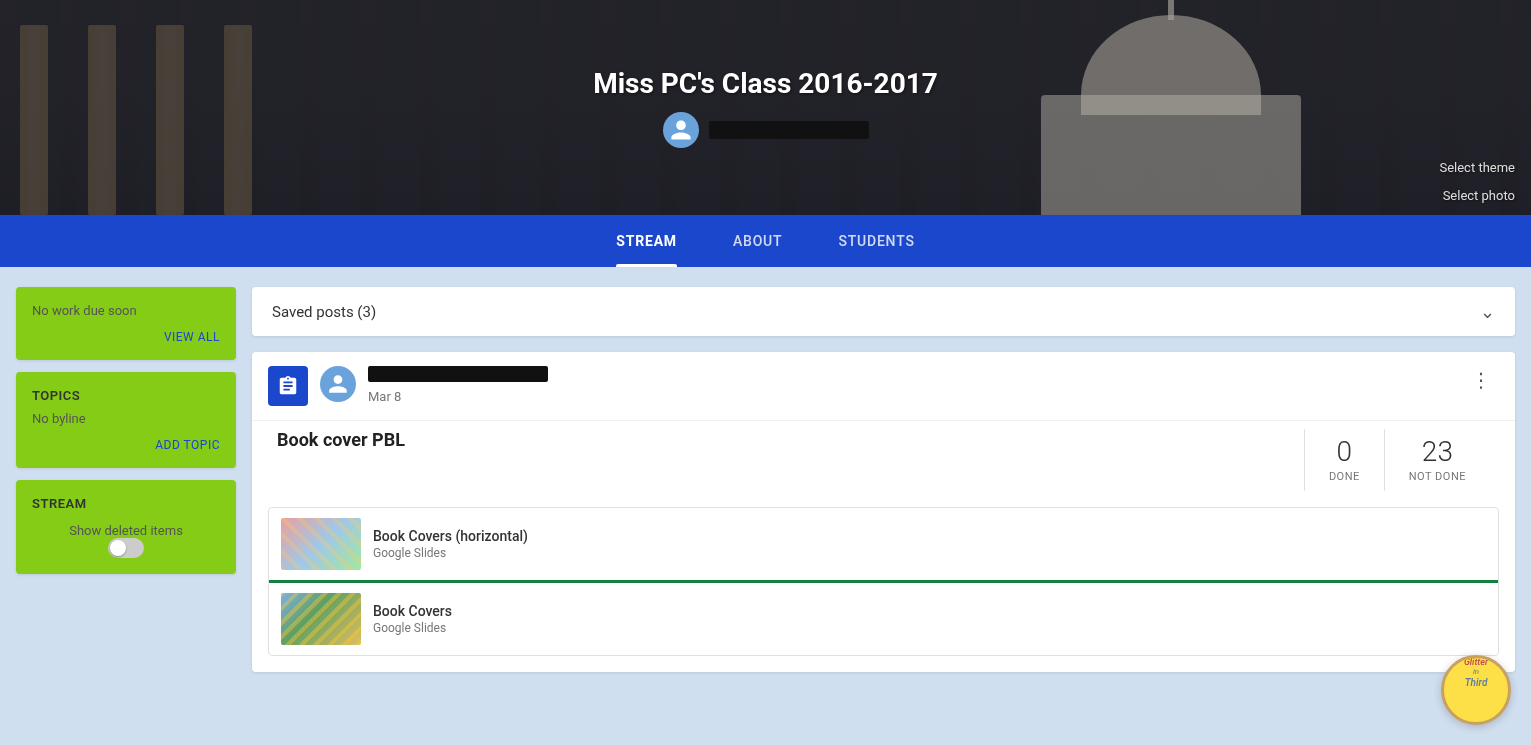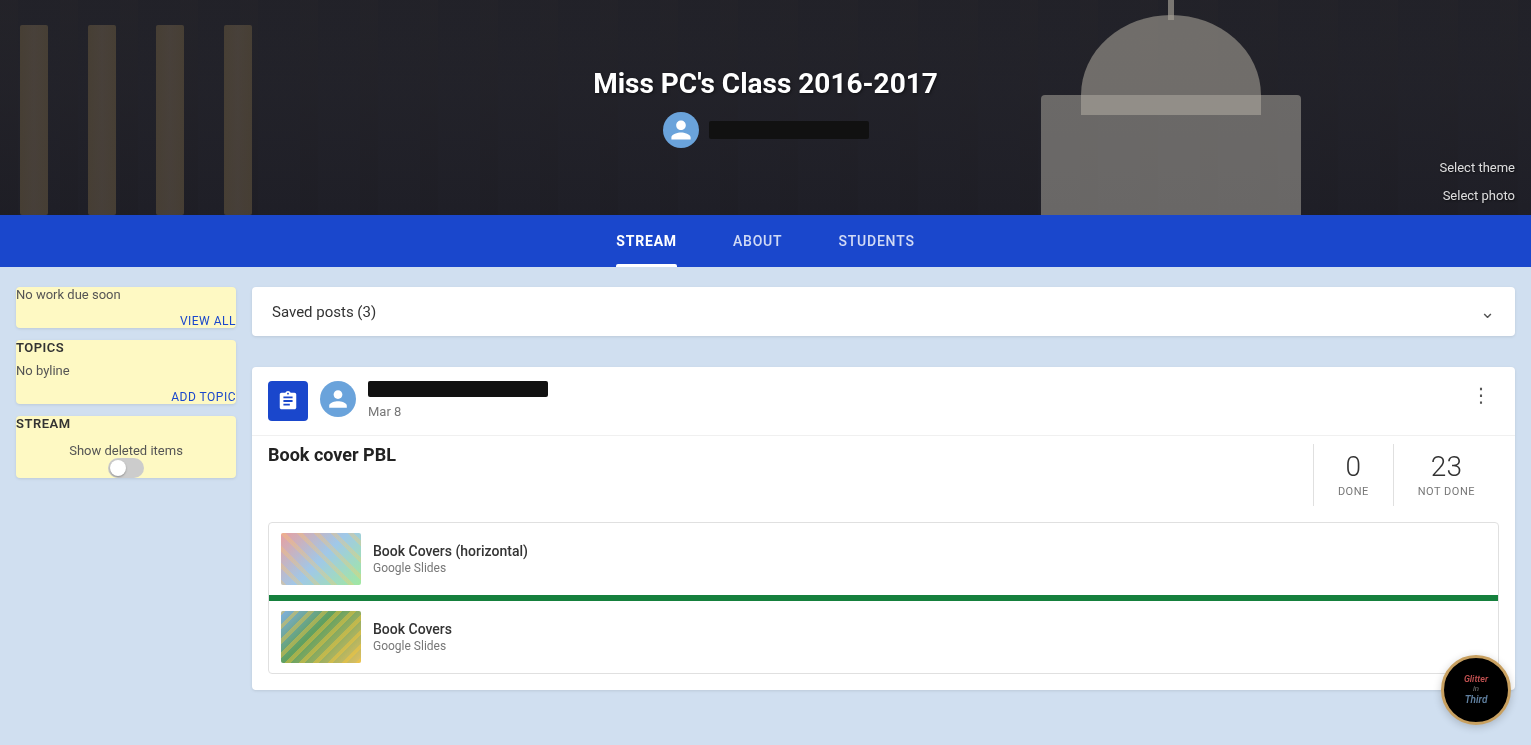--- a/index.html
+++ b/index.html
@@ -185,22 +185,23 @@
     
     .sidebar {
       width: 220px;
       flex-shrink: 0;
       margin-right: 16px;
       display: flex;
       flex-direction: column;
       gap: 12px;
     }
     .sidebar-card {
-      background: #fef9c3;
+      background: #84cc16;
       border-radius: 4px;
+      padding: 16px;
       box-shadow: 0 1px 3px rgba(0,0,0,0.1);
     }
     .sidebar-no-work {
       font-size: 13px;
       color: #555;
       margin-bottom: 12px;
     }
     .sidebar-link {
       color: #1a47cc;
       font-size: 12px;
@@ -266,21 +267,21 @@
       min-width: 0;
     }
     .saved-posts-header {
       background: white;
       border-radius: 4px;
       padding: 14px 20px;
       display: flex;
       align-items: center;
       justify-content: space-between;
       box-shadow: 0 1px 3px rgba(0,0,0,0.1);
-      margin-bottom: 31px;
+      margin-bottom: 16px;
       cursor: pointer;
     }
     .saved-posts-label {
       font-size: 15px;
       color: #333;
     }
     .chevron-down {
       color: #555;
       font-size: 18px;
     }
@@ -344,21 +345,21 @@
       color: #777;
     }
     .post-menu-btn {
       color: #555;
       font-size: 20px;
       cursor: pointer;
       padding: 4px 8px;
       line-height: 1;
     }
     .post-body {
-      padding: 8px 16px 16px;
+      padding: 8px 25px 16px;
       border-top: 1px solid #f0f0f0;
     }
     .post-body-inner {
       display: flex;
       gap: 0;
     }
     .post-title-section {
       flex: 1;
       padding-right: 16px;
     }
@@ -407,21 +408,21 @@
       overflow: hidden;
     }
     .attachment-item {
       display: flex;
       align-items: center;
       padding: 10px 12px;
       gap: 12px;
       cursor: pointer;
     }
     .attachment-item:not(:last-child) {
-      border-bottom: 6px solid #15803d;
+      border-bottom: 3px solid #15803d;
     }
     .attachment-thumb {
       width: 80px;
       height: 52px;
       border-radius: 2px;
       overflow: hidden;
       flex-shrink: 0;
     }
     
     .thumb-1 {
@@ -460,24 +461,23 @@
     }
 
     
     .brand-badge {
       position: fixed;
       bottom: 20px;
       right: 20px;
       width: 70px;
       height: 70px;
       border-radius: 50%;
-      background: #000000;
+      background: #fde047;
       border: 3px solid #c8a060;
       display: flex;
-      align-items: center;
       justify-content: center;
       box-shadow: 0 2px 8px rgba(0,0,0,0.2);
       overflow: hidden;
       z-index: 100;
     }
     .brand-badge-inner {
       text-align: center;
       line-height: 1.1;
     }
     .brand-glitter {

